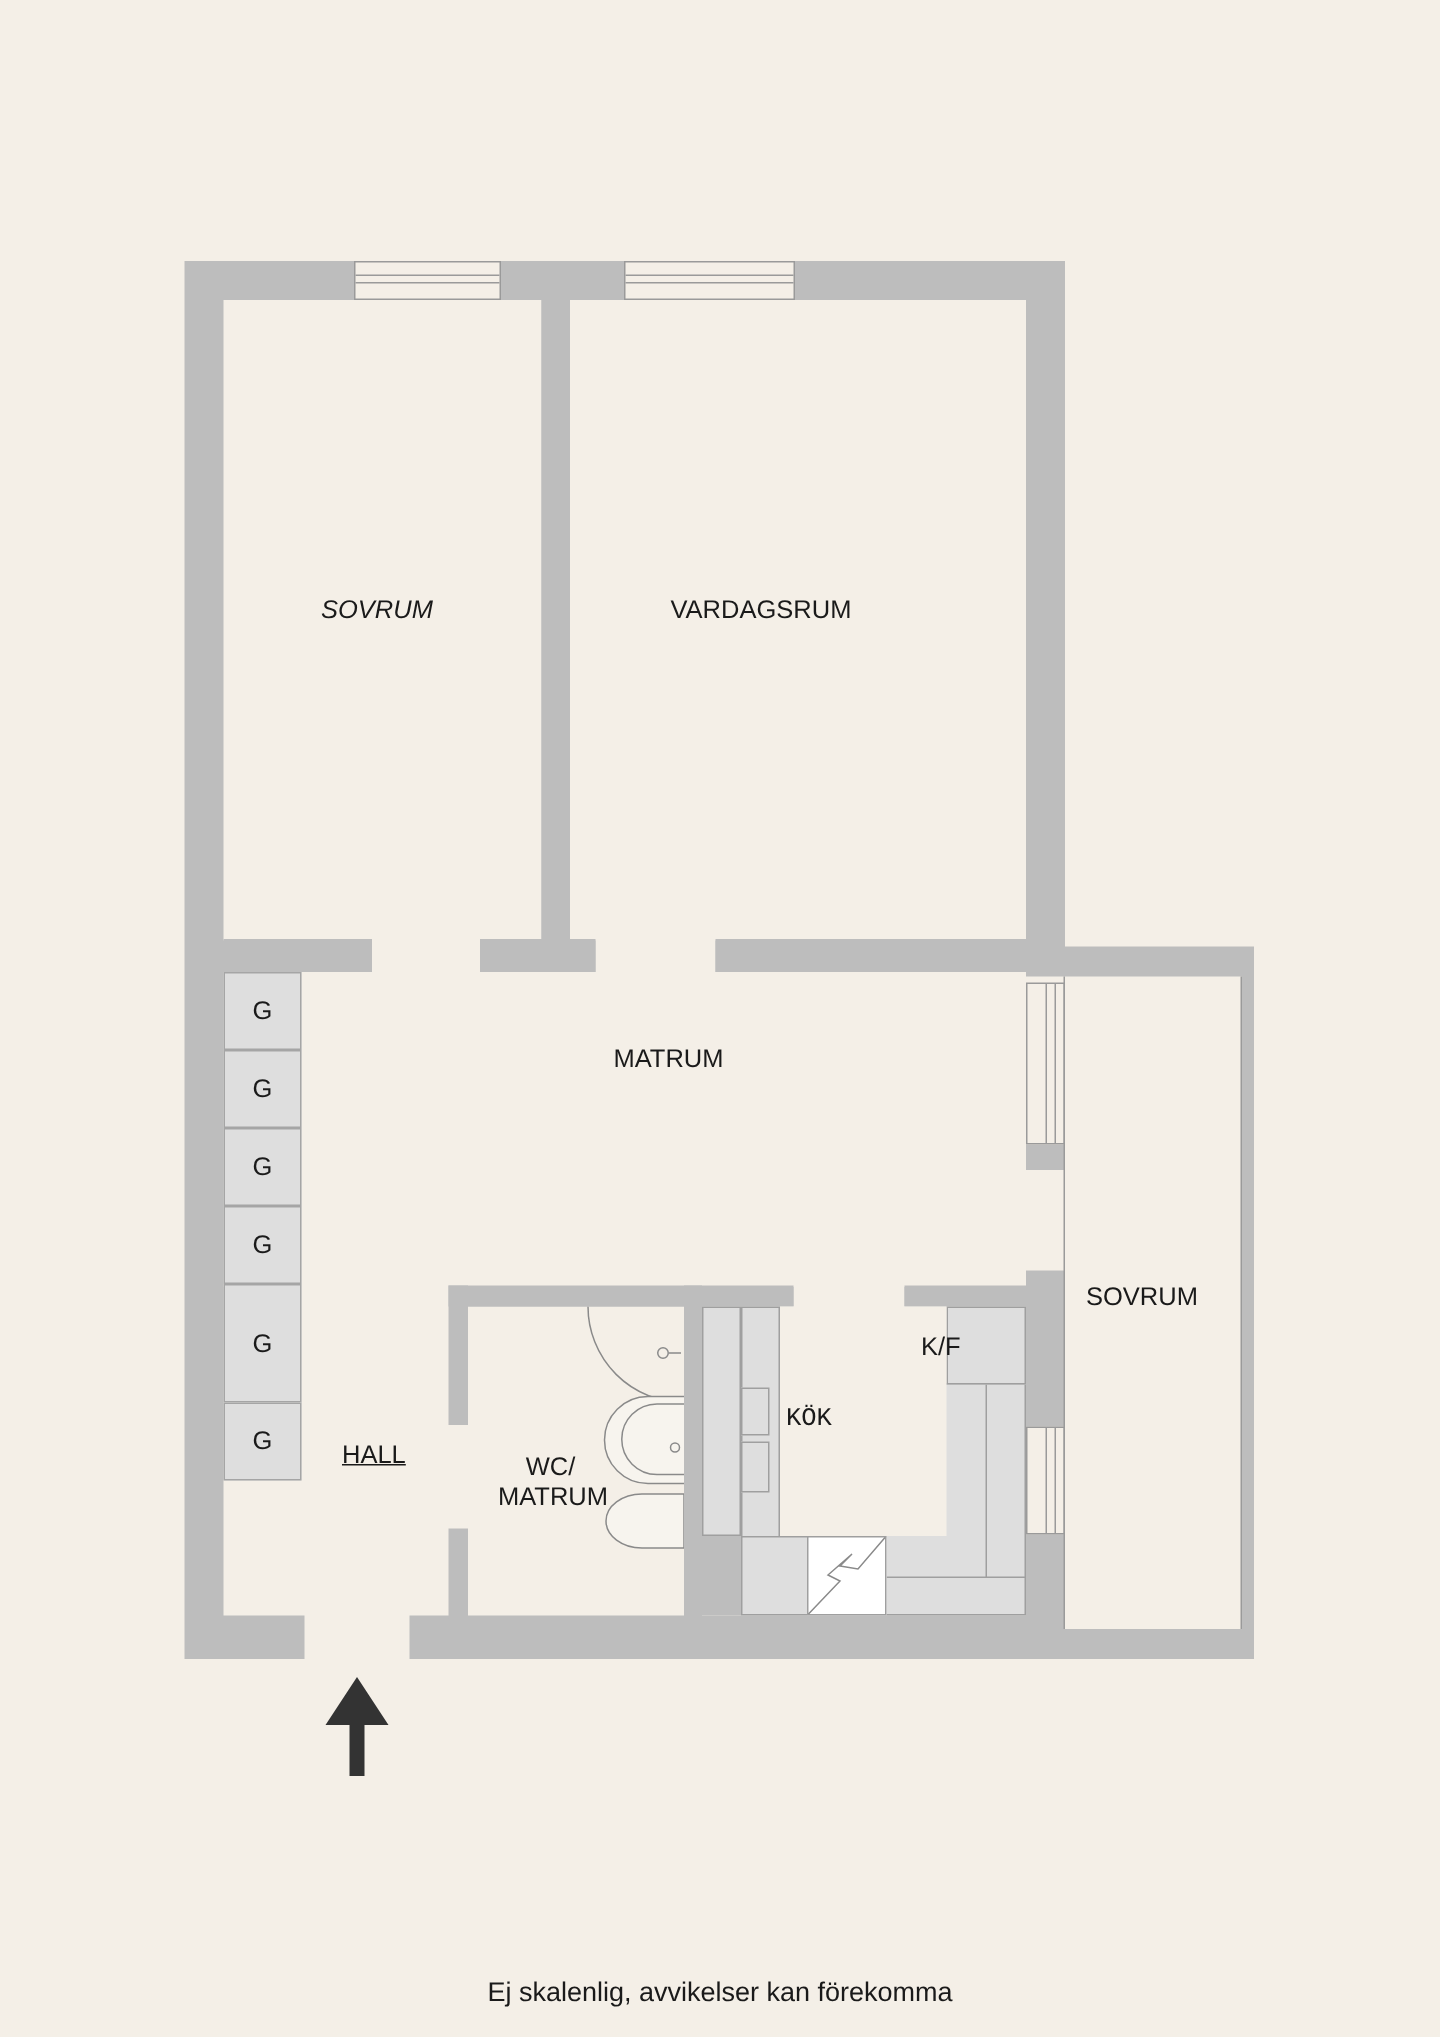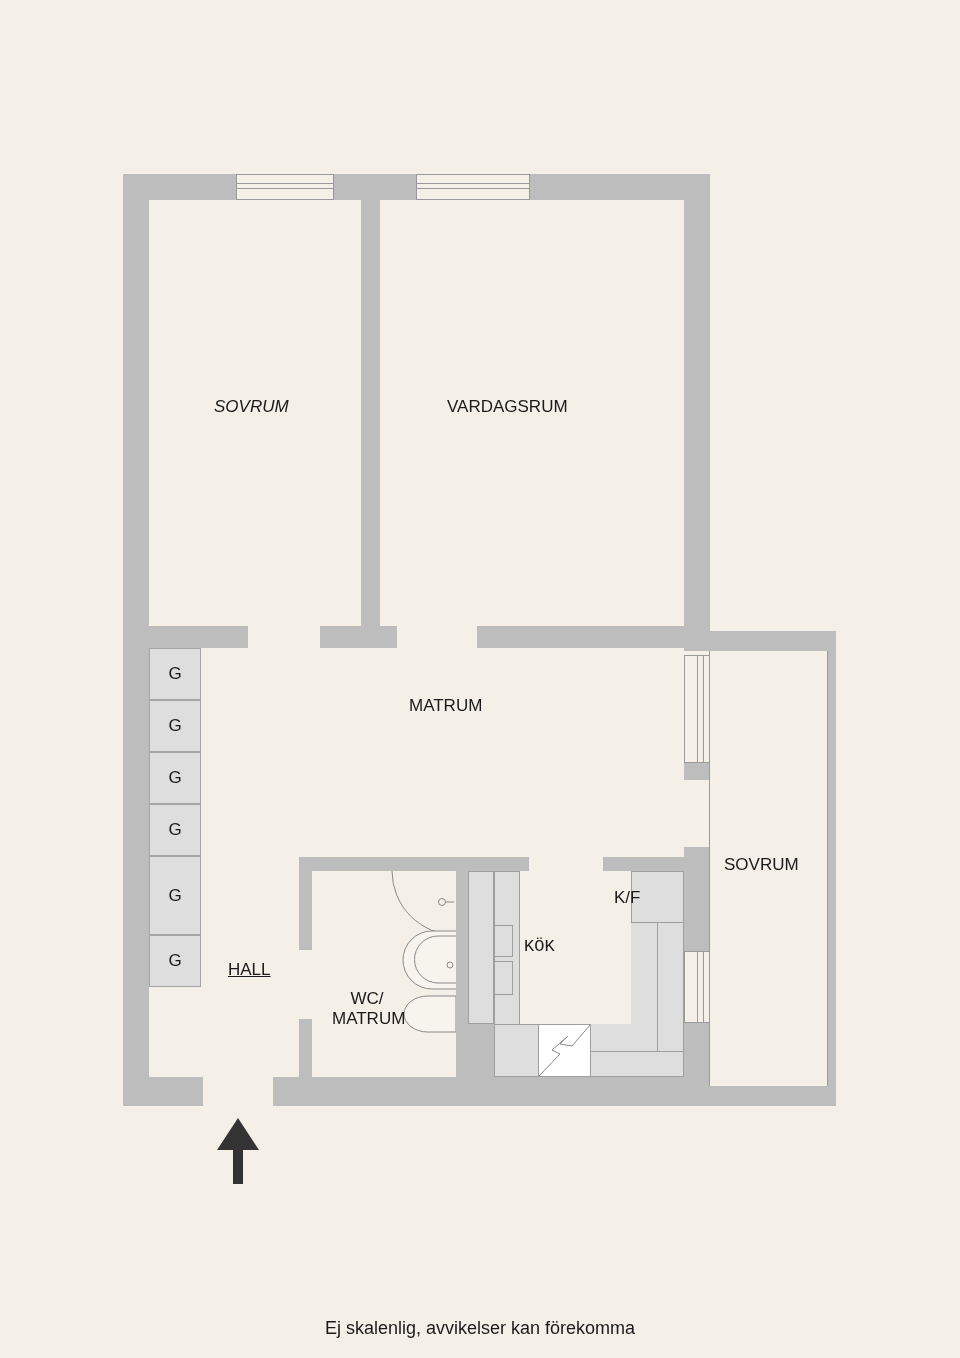--- a/index.html
+++ b/index.html
@@ -105,21 +105,21 @@
     <path d="M76,60 L52,60 A28,28 0 0 0 52,118 L76,118" fill="#f7f4ee" stroke="#8a8a8a"></path>
     <path d="M76,65 L58,65 A22,22 0 0 0 58,112 L76,112" fill="none" stroke="#8a8a8a"></path>
     <circle cx="70" cy="94" r="3" fill="none" stroke="#8a8a8a"></circle>
     <path d="M76,125 L48,125 A24,18 0 0 0 48,161 L76,161 Z" fill="#f7f4ee" stroke="#8a8a8a"></path>
   </svg>
 
   <div class="lbl" style="left:214px;top:397px;font-style:italic;">SOVRUM</div>
   <div class="lbl" style="left:447px;top:397px;">VARDAGSRUM</div>
   <div class="lbl" style="left:409px;top:696px;">MATRUM</div>
   <div class="lbl" style="left:228px;top:960px;text-decoration:underline;">HALL</div>
-  <div class="lbl" style="left:332px;top:989px;width:70px;">
+  <div class="lbl" style="left:332px;top:968px;width:70px;">
     <div>WC/</div>
     <div>MATRUM</div>
   </div>
   <div class="lbl" style="left:524px;top:937px;font-family:Liberation Mono, monospace;">KÖK</div>
   <div class="lbl" style="left:614px;top:888px;">K/F</div>
   <div class="lbl" style="left:724px;top:855px;">SOVRUM</div>
 </div>
 
 <svg class="abs" style="left:216px;top:1117px;" width="44" height="68" viewBox="0 0 44 68">
   <polygon points="22,1 43,33 27,33 27,67 17,67 17,33 1,33" fill="#333333"></polygon>

